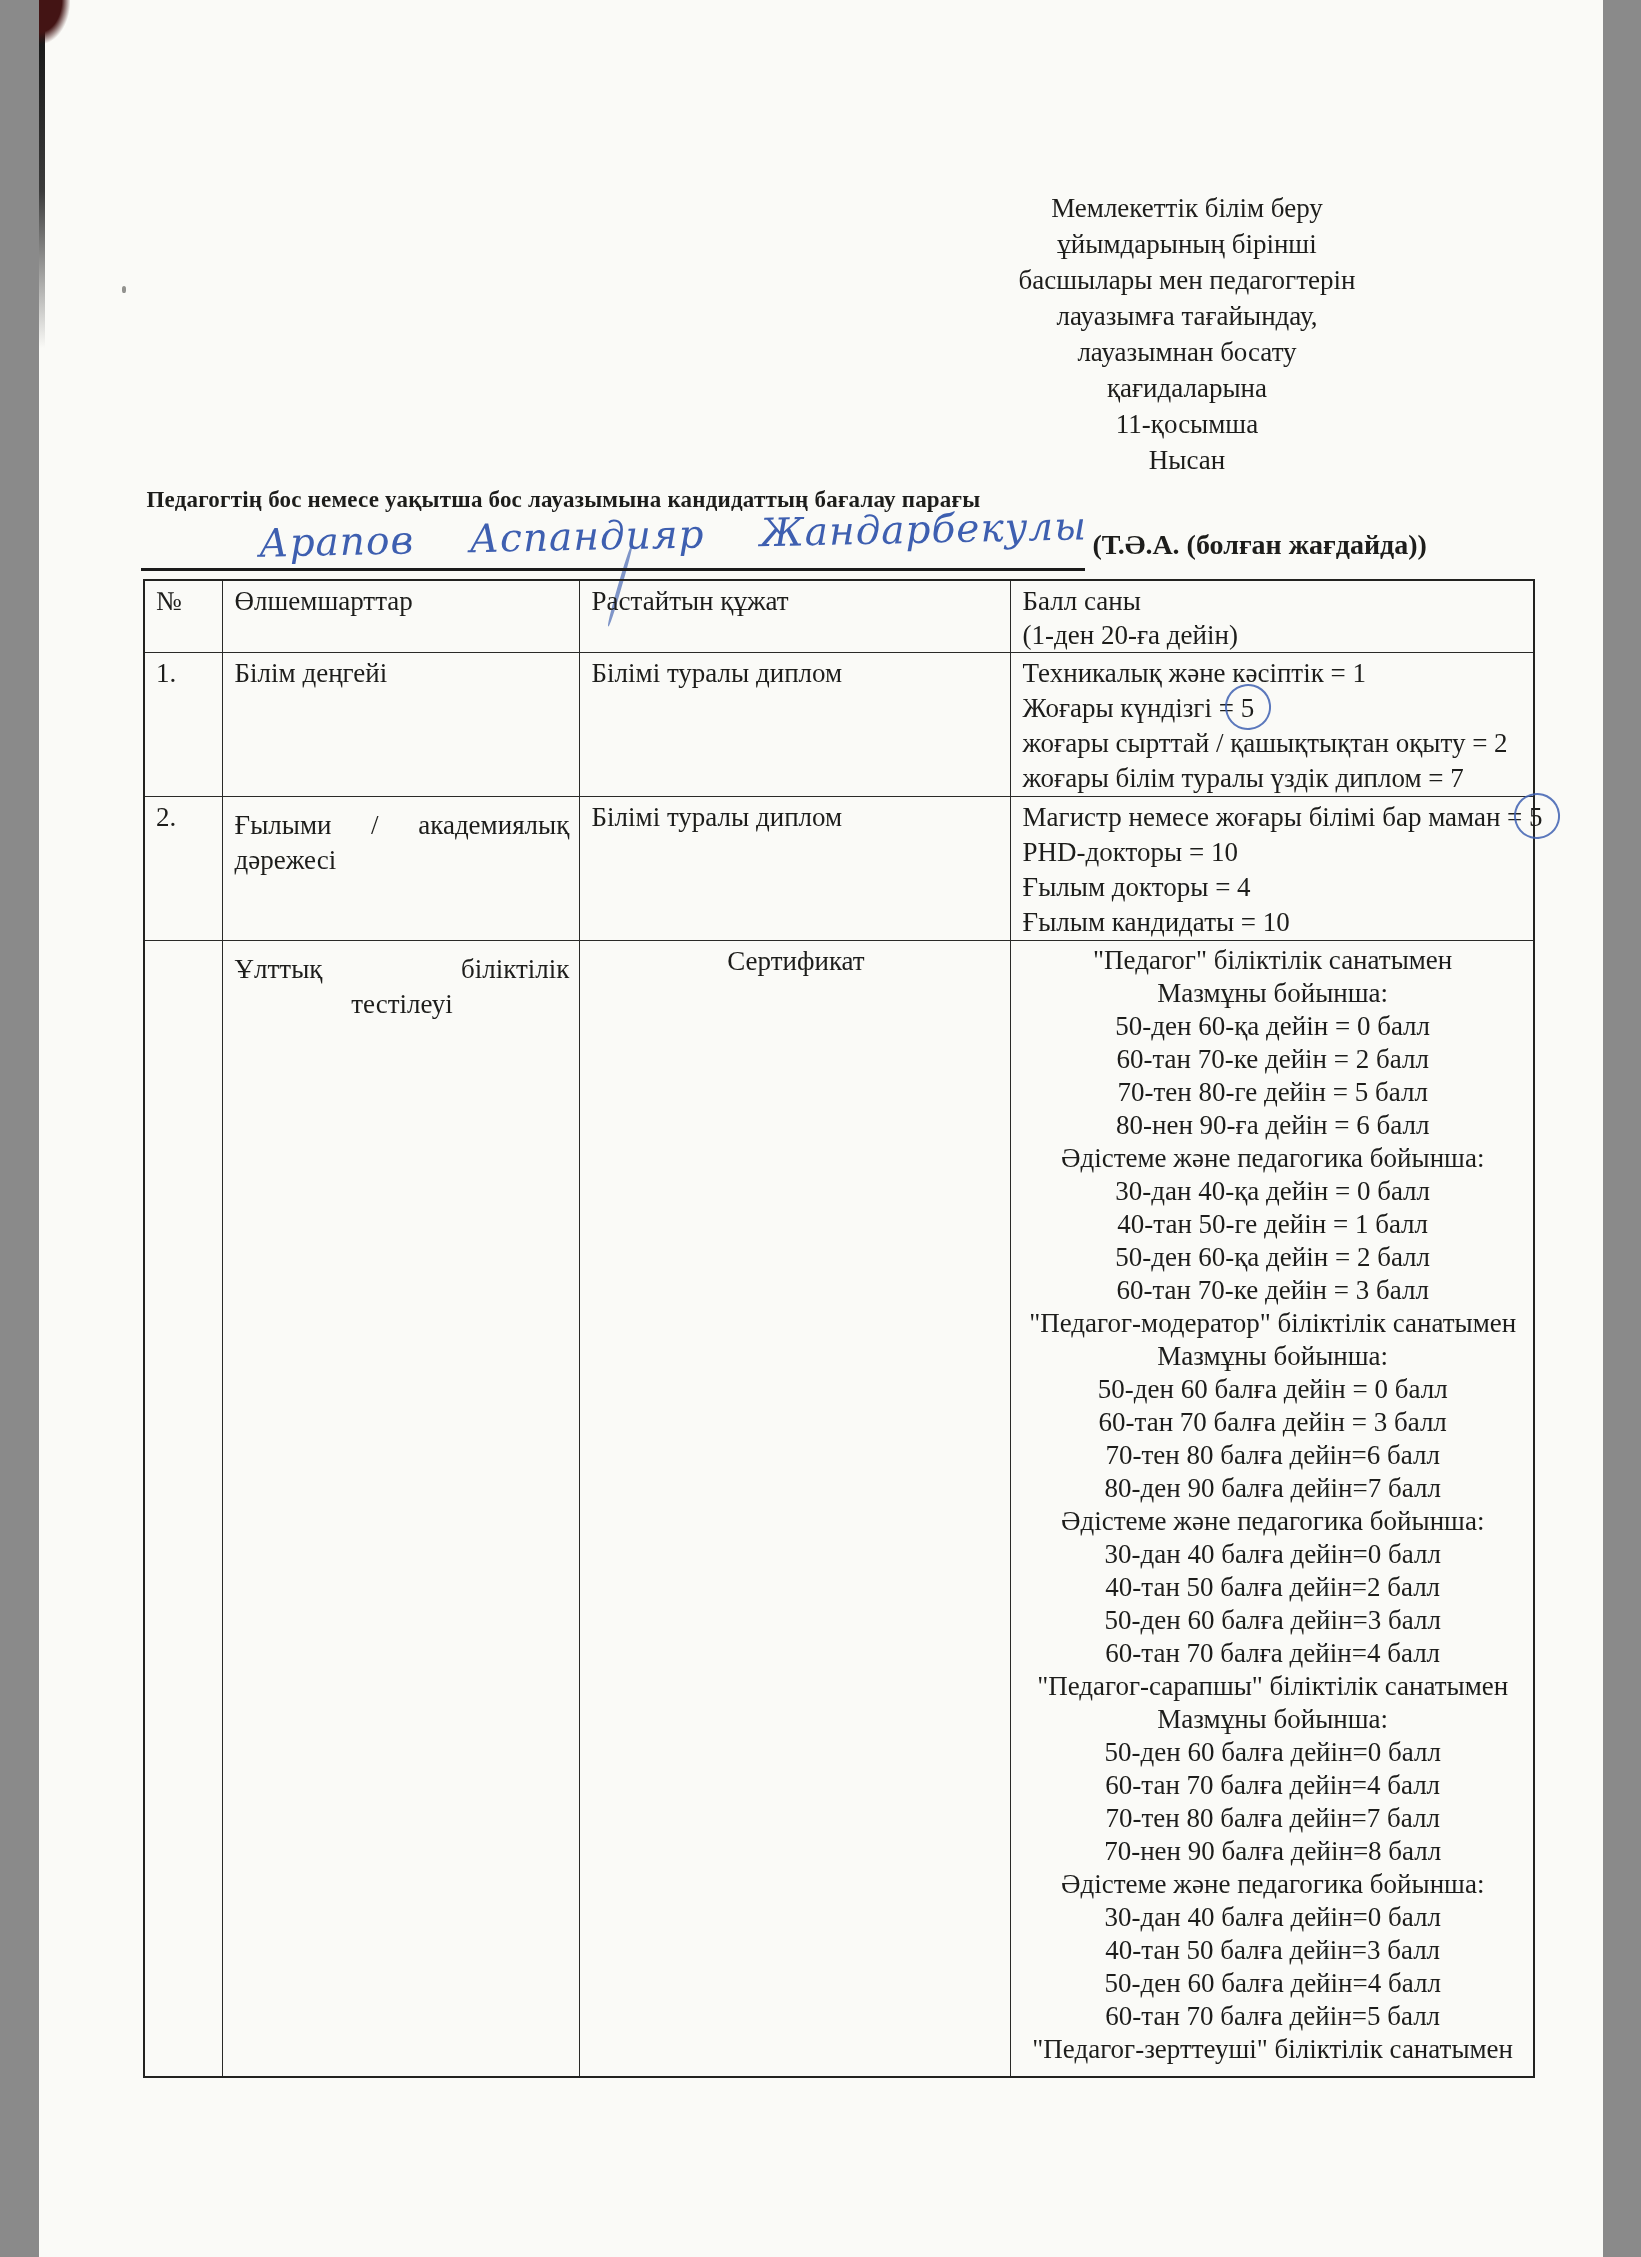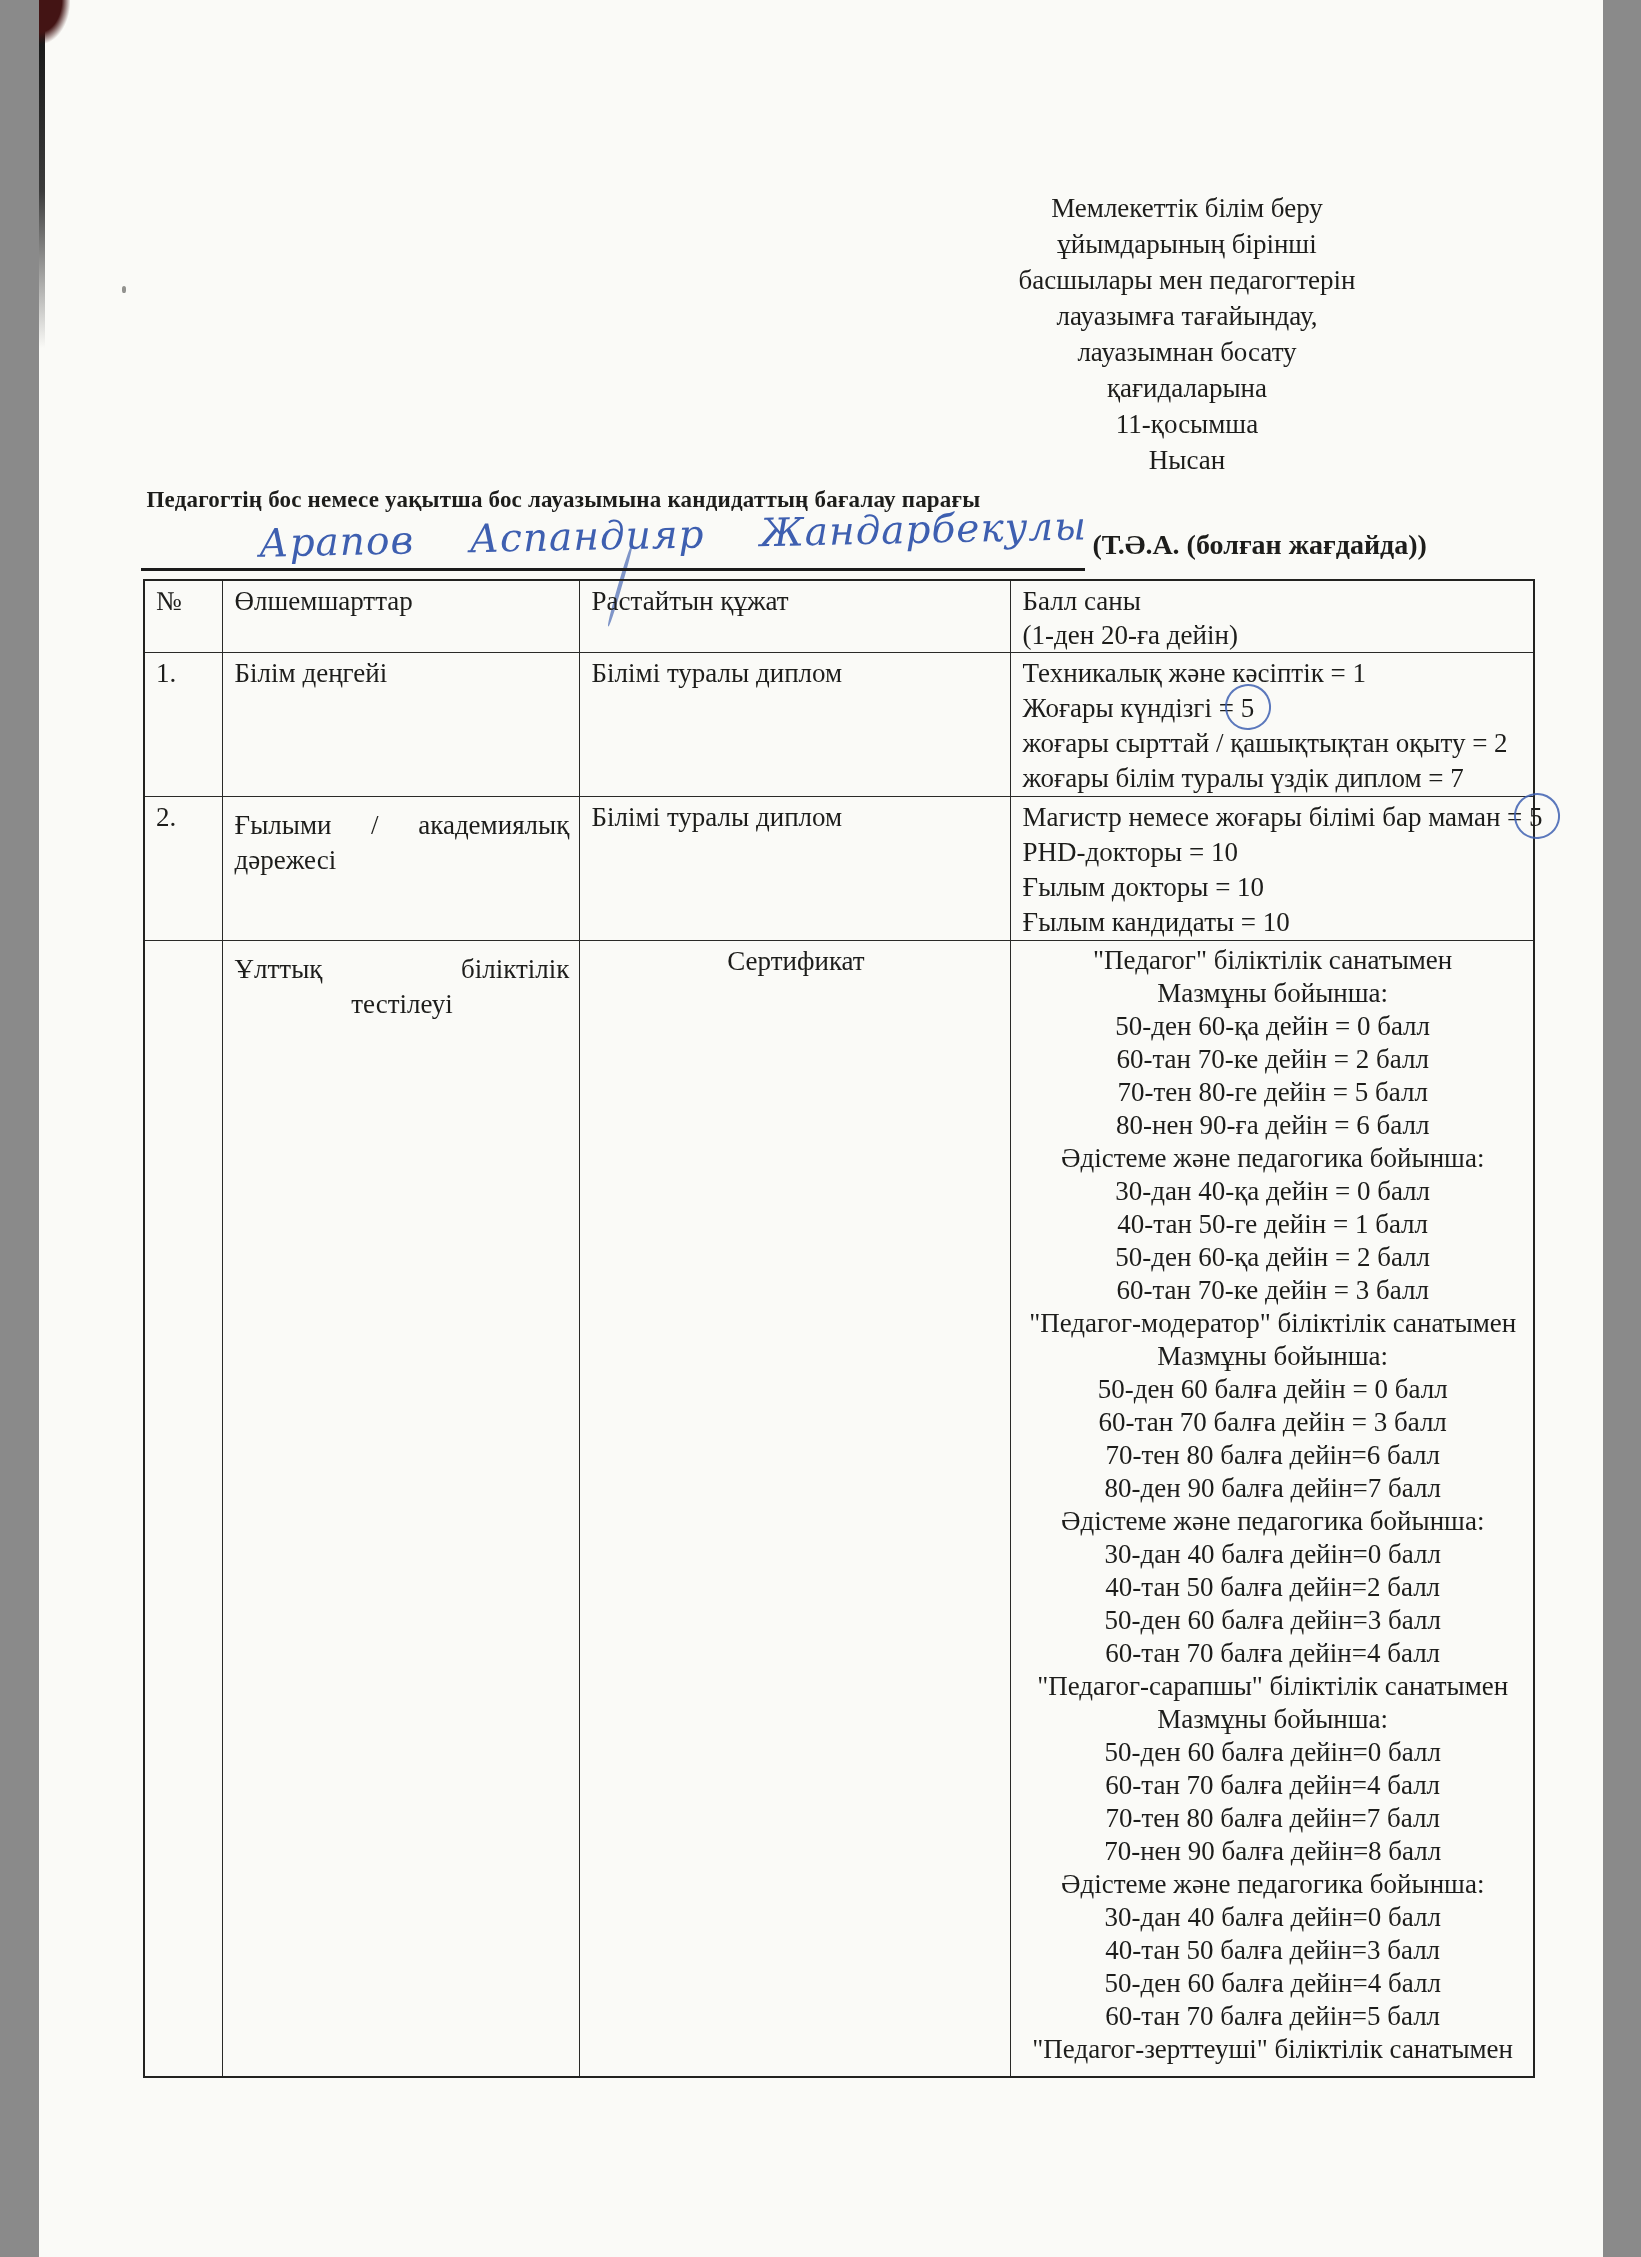--- a/index.html
+++ b/index.html
@@ -118,21 +118,21 @@
               <span>Ғылыми</span>
               <span>/</span>
               <span>академиялық</span>
             </div>
             <div class="tline">дәрежесі</div>
           </td>
       <td>Білімі туралы диплом</td>
       <td class="score-cell">
             <div class="tline">Магистр немесе жоғары білімі бар маман = <span class="circled">5</span></div>
             <div class="tline">PHD-докторы = 10</div>
-            <div class="tline">Ғылым докторы = 10</div>
+            <div class="tline">Ғылым докторы = 4</div>
             <div class="tline">Ғылым кандидаты = 10</div>
           </td>
     </tr>
     <tr class="r3">
       <td class="num-cell"></td>
       <td class="criteria-cell">
             <div class="tline just">
               <span>Ұлттық</span>
               <span>біліктілік</span>
             </div>

